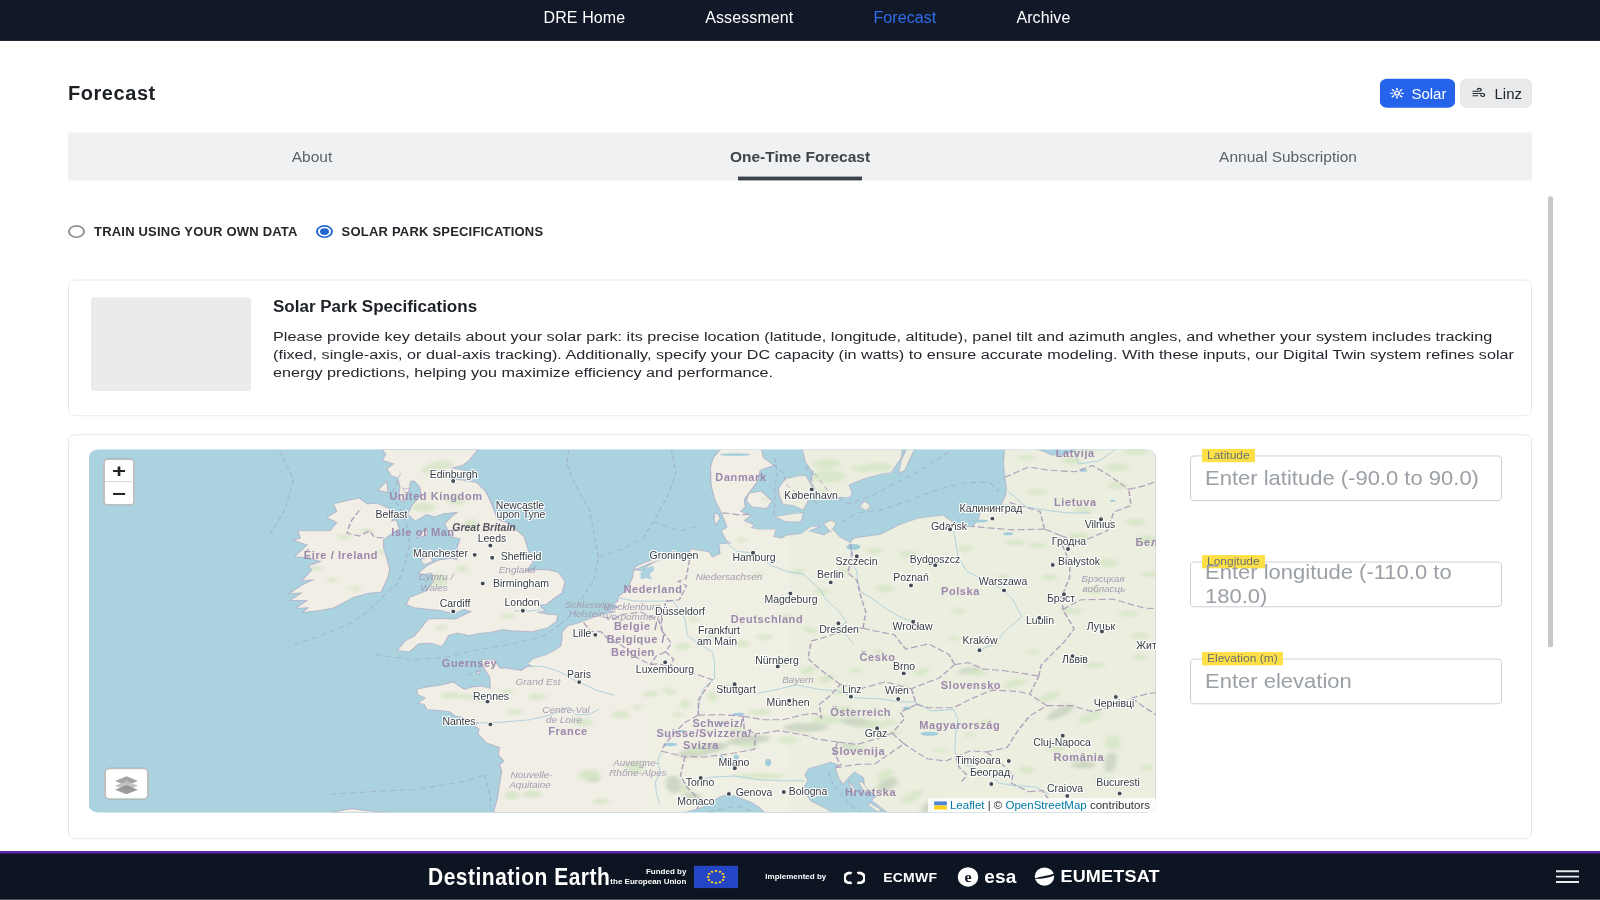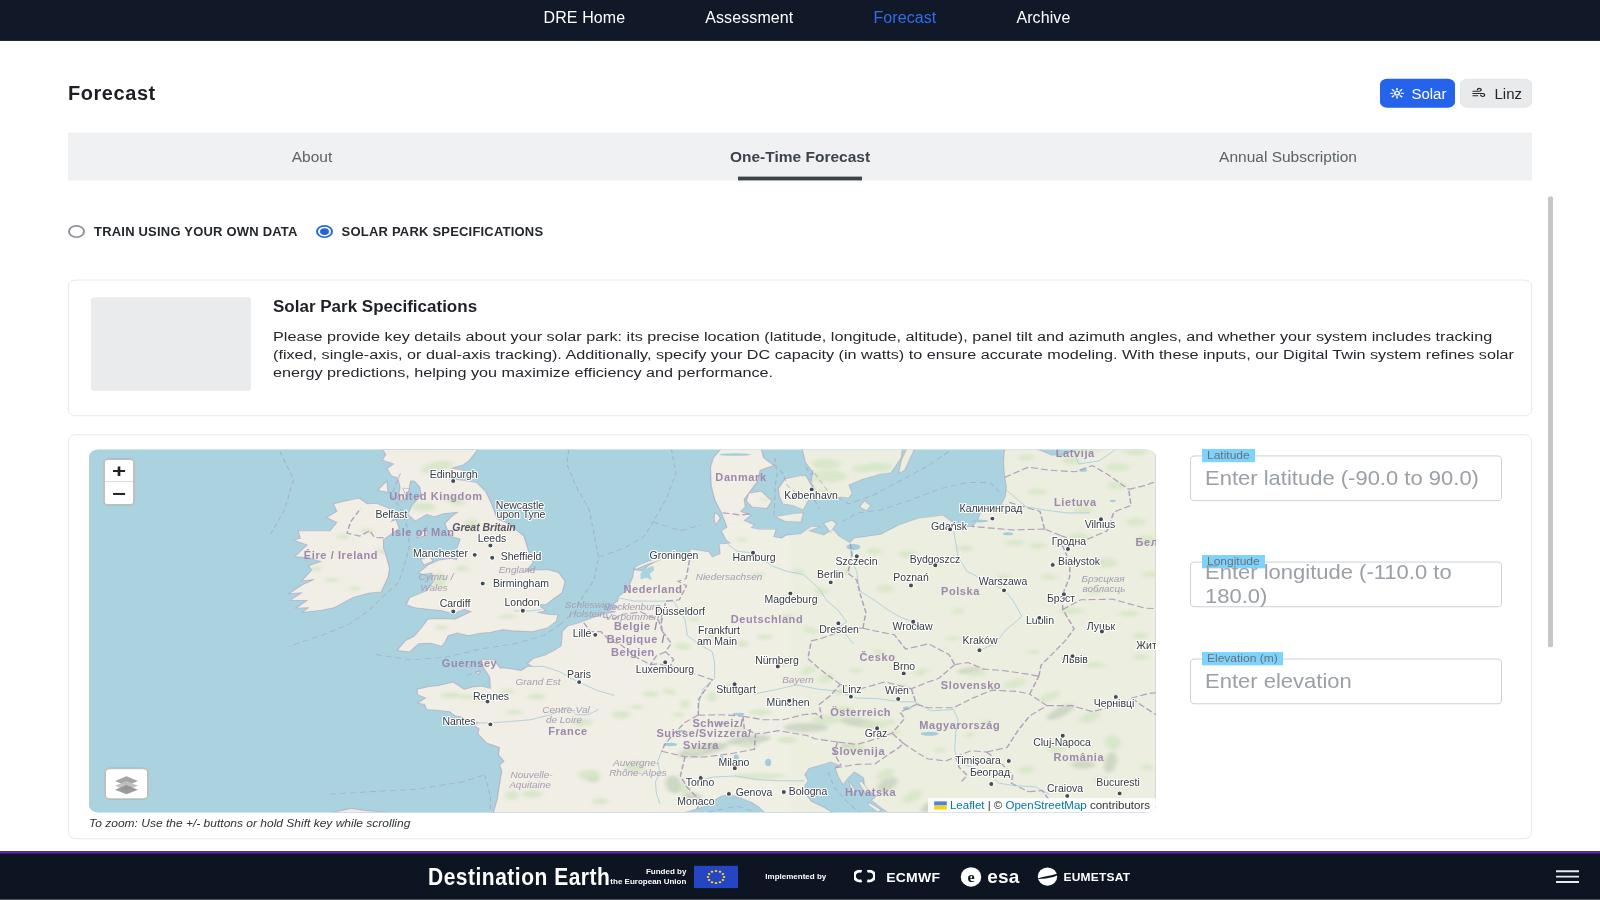--- a/index.html
+++ b/index.html
@@ -27,21 +27,21 @@
 .rc.on:after{content:"";position:absolute;inset:2px;border-radius:50%;background:#2166d3}
 .card1{margin-top:53px;border:1px solid #e3e6e9;border-radius:8px;padding:22px;display:flex;gap:22px;height:180px}
 .ph{width:160px;height:124px;background:#e9ebed;border-radius:4px;flex:none}
 .c1t{font-size:17px;font-weight:bold;color:#1d2126;margin-bottom:21px;transform:scale(1,1.3);transform-origin:left top}
 .c1p{font-size:16.2px;color:#24282d;line-height:23.7px;white-space:nowrap}
 .card2{margin-top:24px;border:1px solid #e3e6e9;border-radius:8px;padding:19px 20px 20px 20px;height:534px;display:flex;position:relative}
 .mapcol{width:1067px;flex:none}
 .map{width:1067px;height:479px;border-radius:10px;overflow:hidden;position:relative;background:#aad3df}
 .note{font-style:italic;font-size:12px;color:#2c3237;margin-top:5px;transform:scale(1,1.25);transform-origin:left top}
 .fld{position:absolute;left:1121px;width:312px;height:60px;border:1px solid #c6cace;border-radius:5px}
-.fld label{position:absolute;top:-8px;left:11px;background:#7dd3fc;padding:0 5px;font-size:12px;color:#6a7076;transform:scale(1,1.25)}
+.fld label{position:absolute;top:-8px;left:11px;background:#fde047;padding:0 5px;font-size:12px;color:#6a7076;transform:scale(1,1.25)}
 .fld .pl{position:absolute;left:14px;top:50%;transform:translateY(-50%) scale(1,1.25);transform-origin:left center;font-size:22px;color:#9aa0a6}
 .zoomctl{position:absolute;left:14px;top:12px;width:32px;border:2px solid rgba(0,0,0,.25);border-radius:5px;background:#fff;z-index:5}
 .zbtn{width:28px;height:29px;display:flex;align-items:center;justify-content:center;font-size:24px;font-weight:bold;color:#222}
 .zbtn:first-child{border-bottom:1px solid #ccc}
 .layers{position:absolute;left:15px;bottom:17px;width:45px;height:42px;border:2px solid rgba(0,0,0,.25);border-radius:6px;background:#fff;z-index:5;display:flex;align-items:center;justify-content:center}
 .attrib{position:absolute;right:0;bottom:0;background:rgba(255,255,255,.85);font-size:11.5px;color:#333;padding:3px 6px 4px 6px;z-index:5;white-space:nowrap}
 .attrib a{color:#0078a8}
 .attrib span{display:inline-block;transform:scale(1,1.25)}
 .footer{position:absolute;left:0;right:0;bottom:0;height:64px;background:#0e1522;border-top:3px solid #5f24b5;display:flex;align-items:center}
 .fbrand{font-size:21px;font-weight:bold;color:#fff;letter-spacing:.5px;margin-left:428px;transform:scale(1,1.5)}
@@ -587,21 +587,20 @@
                 <path d="M13 3L24 9 13 15 2 9z" fill="#a5a5a5"></path>
                 <path d="M13 9L24 15 13 21 2 15z" fill="#c0c0c0" opacity=".95"></path>
                 <path d="M13 14L24 20 13 26 2 20z" fill="#909090" opacity=".9"></path>
               </svg>
             </div>
 <div class="attrib"><span><svg width="13" height="9" viewBox="0 0 14 10" style="vertical-align:-1px">
                   <rect width="14" height="5" fill="#4e84d4"></rect>
                   <rect y="5" width="14" height="5" fill="#f7d117"></rect>
                 </svg> <a>Leaflet</a> | © <a>OpenStreetMap</a> contributors</span></div>
 </div>
-<div class="note">To zoom: Use the +/- buttons or hold Shift key while scrolling</div>
 </div>
 <div class="fld" style="top:27px">
           <label>Latitude</label>
           <span class="pl">Enter latitude (-90.0 to 90.0)</span>
         </div>
 <div class="fld" style="top:167px">
           <label>Longitude</label>
           <span class="pl">Enter longitude (-110.0 to 180.0)</span>
         </div>
 <div class="fld" style="top:295px">
@@ -624,42 +623,42 @@
           <circle cx="15.1" cy="11" r="1.3"></circle>
           <circle cx="30" cy="15" r="1.3"></circle>
           <circle cx="14" cy="15" r="1.3"></circle>
           <circle cx="28.9" cy="19" r="1.3"></circle>
           <circle cx="15.1" cy="19" r="1.3"></circle>
           <circle cx="26" cy="21.9" r="1.3"></circle>
           <circle cx="18" cy="21.9" r="1.3"></circle>
         </g>
       </svg>
 <div class="fsmall" style="margin-left:27px">Implemented by</div>
-<div style="display:flex;align-items:flex-start;gap:11px;margin-left:28px;transform:scale(1,1.25)">
+<div style="display:flex;align-items:flex-end;gap:18px;margin-left:18px;transform:scale(1,1.25)">
 <svg width="21" height="14" viewBox="0 0 26 17">
           <g fill="none" stroke="#fff" stroke-width="3.6">
             <path d="M9.5 2.5a6.5 6.5 0 1 0 0 12"></path>
             <path d="M16.5 2.5a6.5 6.5 0 1 1 0 12"></path>
           </g>
         </svg>
 <span style="color:#fff;font-weight:bold;font-size:14px;letter-spacing:.2px">ECMWF</span>
 </div>
 <div style="display:flex;align-items:center;gap:5px;margin-left:20px;transform:scale(1,1.25)">
 <svg width="22" height="22" viewBox="0 0 30 30">
           <circle cx="15" cy="15" r="14" fill="#fff"></circle>
           <text x="15" y="22" font-family="Liberation Serif,serif" font-size="22" font-weight="bold" fill="#0e1522" text-anchor="middle">e</text>
         </svg>
 <span style="color:#fff;font-weight:bold;font-size:19px;letter-spacing:.2px">esa</span>
 </div>
 <div style="display:flex;align-items:center;gap:5px;margin-left:18px;transform:scale(1,1.25)">
 <svg width="21" height="21" viewBox="0 0 26 26">
           <circle cx="13" cy="13" r="12" fill="#fff"></circle>
           <path d="M1.5 15c7-2 16-3 24-6l.5 2c-7 4-17 5-24.2 5z" fill="#0e1522"></path>
         </svg>
-<span style="color:#fff;font-weight:bold;font-size:12px;letter-spacing:.2px">EUMETSAT</span>
+<span style="color:#fff;font-weight:bold;font-size:18px;letter-spacing:.2px">EUMETSAT</span>
 </div>
 <svg width="25" height="21" viewBox="0 0 25 21" style="margin-left:auto;margin-right:20px">
         <g stroke="#e8eaee" stroke-width="2.6">
           <path d="M1 3.5h23M1 10.5h23M1 17.5h23"></path>
         </g>
       </svg>
 </div>
 <div class="scroll"></div>
 </div>
 </body></html>

